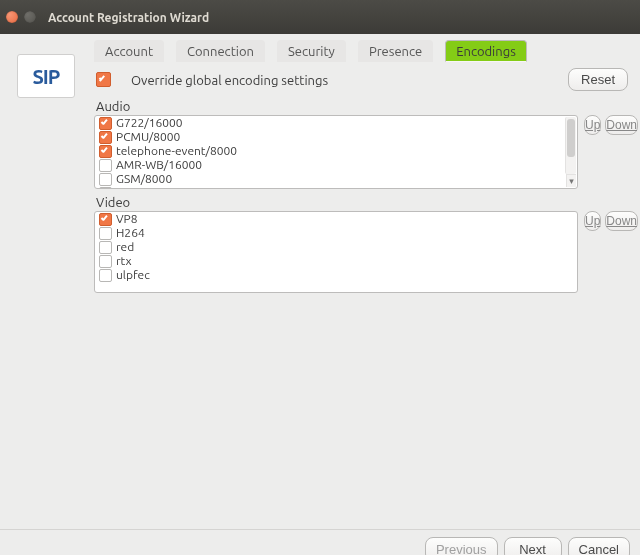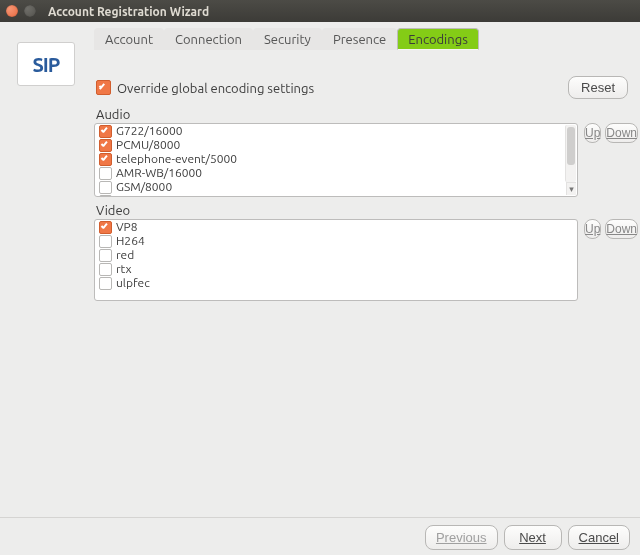--- a/index.html
+++ b/index.html
@@ -8,21 +8,21 @@
     width: 640px;
     height: 555px;
     font-family: "Ubuntu", "Liberation Sans", Arial, sans-serif;
     font-size: 13px;
     color: #3c3c3c;
     background: #f2f1f0;
     overflow: hidden;
   }
   
   .titlebar {
-    height: 22px;
+    height: 34px;
     background: linear-gradient(to bottom, #4c4b46, #3c3b37);
     color: #dfdbd2;
     display: flex;
     align-items: center;
     padding: 0 6px;
     font-size: 12px;
     font-weight: bold;
     text-align: right;
   }
   .win-btn {
@@ -72,22 +72,22 @@
     flex: 1;
     padding: 6px 10px 6px 2px;
     display: flex;
     flex-direction: column;
   }
 
   
   .tabbar {
     display: flex;
     align-items: flex-end;
-    gap: 0;
-    margin-bottom: 20px;
+    gap: 12px;
+    margin-bottom: 0;
   }
   .tab {
     padding: 3px 10px;
     background: #e7e6e5;
     border: 1px solid transparent;
     border-radius: 4px 4px 0 0;
     color: #555;
     cursor: default;
   }
   .tab.active {
@@ -126,21 +126,21 @@
     transform: rotate(45deg);
   }
   .check.on::before {
     content: "";
     position: absolute;
     left: 4px; top: 2px;
     width: 2px; height: 7px;
     background: #fff;
     transform: rotate(40deg);
   }
-  .override-row .lbl { margin-left: 6px; }
+  .override-row .lbl { margin-left: 20px; }
 
   .btn {
     background: linear-gradient(to bottom, #fdfdfc, #eeedec);
     border: 1px solid #b8b7b5;
     border-radius: 8px;
     padding: 3px 12px;
     color: #4a4a4a;
     font-size: 13px;
     cursor: default;
   }
@@ -282,21 +282,21 @@
       <div class="enc-item">
             <span class="check on"></span>
             <span class="name">G722/16000</span>
           </div>
           <div class="enc-item">
             <span class="check on"></span>
             <span class="name">PCMU/8000</span>
           </div>
           <div class="enc-item">
             <span class="check on"></span>
-            <span class="name">telephone-event/5000</span>
+            <span class="name">telephone-event/8000</span>
           </div>
           <div class="enc-item">
             <span class="check"></span>
             <span class="name">AMR-WB/16000</span>
           </div>
           <div class="enc-item">
             <span class="check"></span>
             <span class="name">GSM/8000</span>
           </div>
           <div class="enc-item">

